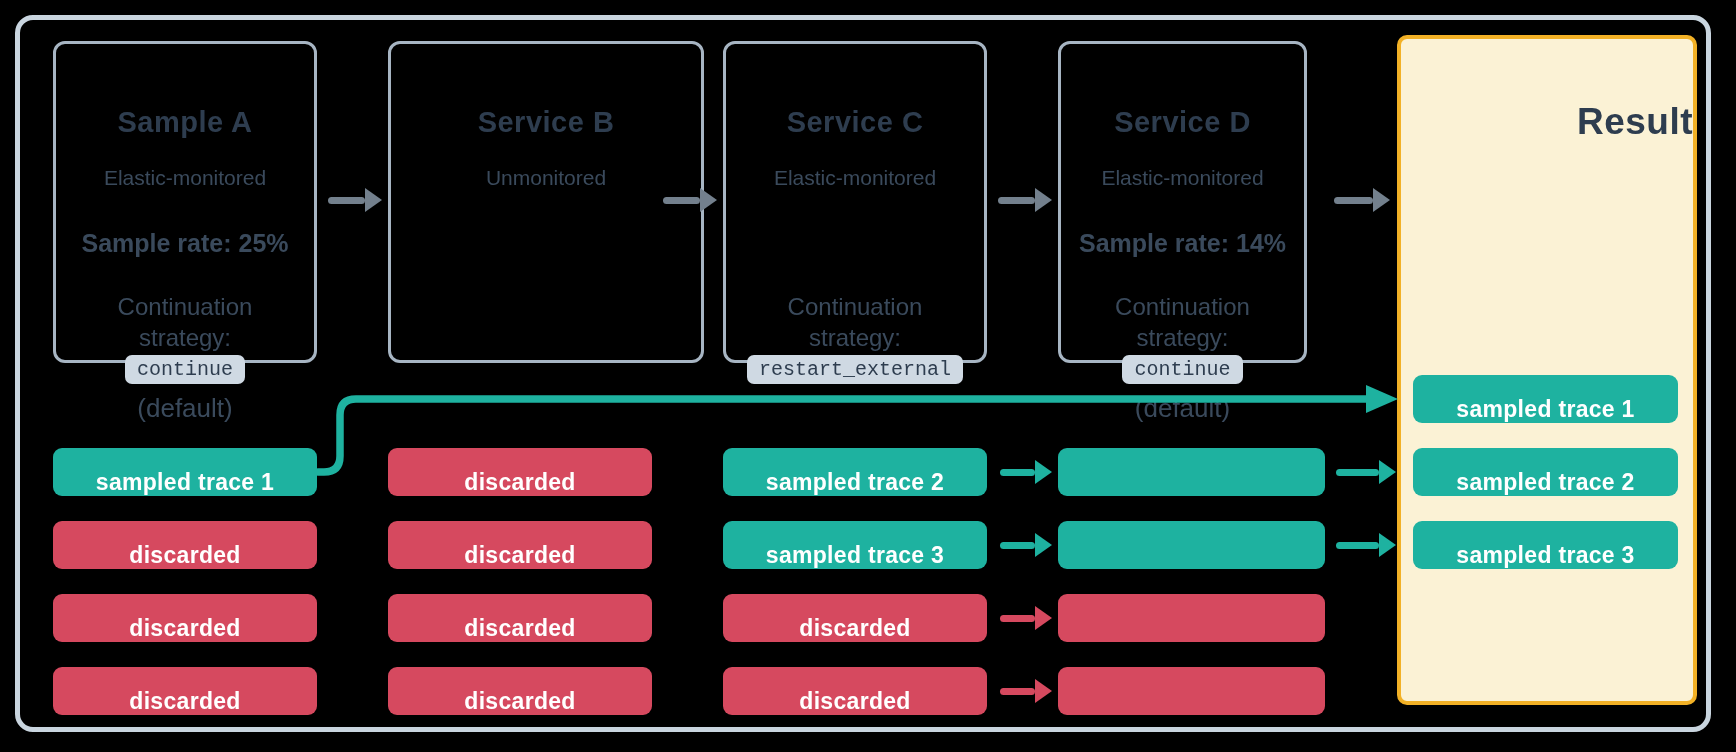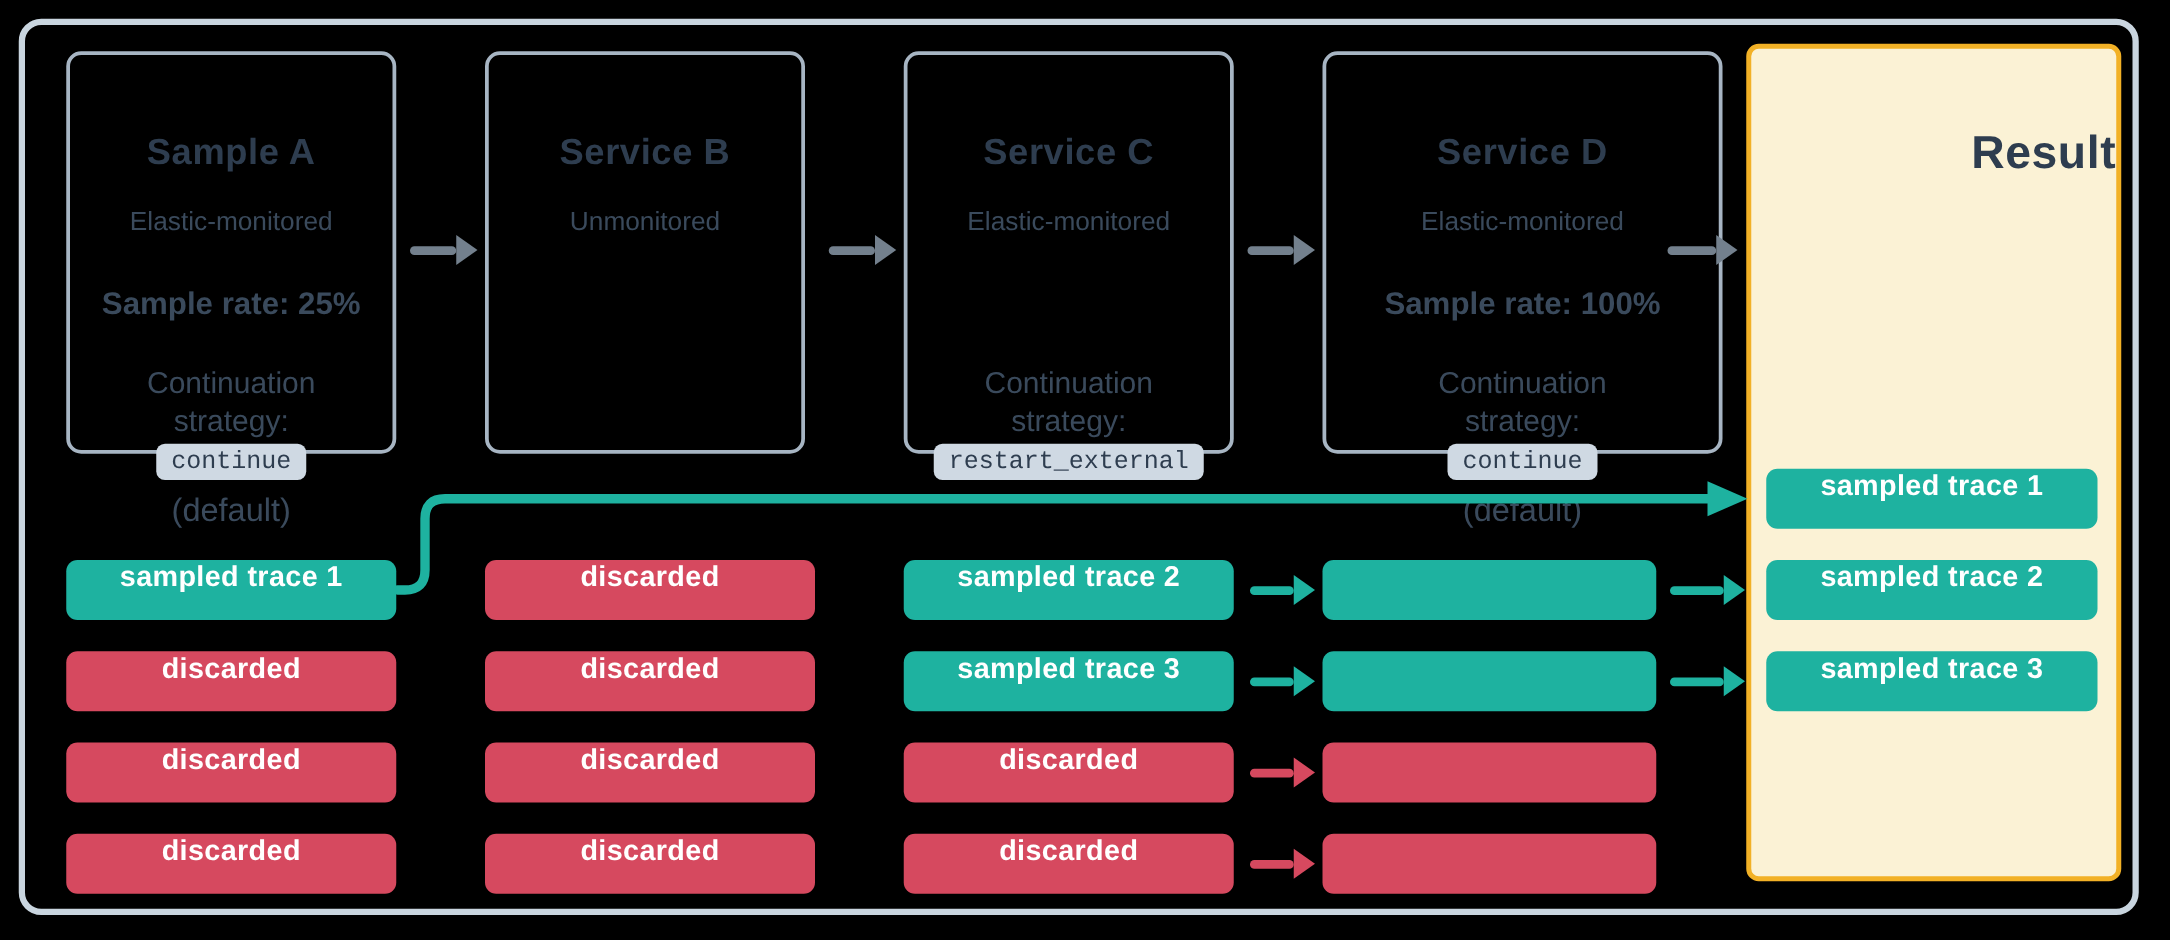--- a/index.html
+++ b/index.html
@@ -21,21 +21,21 @@
                justify-content:center;align-items:center;gap:9px;flex-direction:column;}
   .chip{font-family:"Liberation Mono","DejaVu Sans Mono",monospace;font-size:20px;
         background:var(--chip_bg,#CFD9E3);color:var(--title_text,#2E3D4F);
         padding:3px 12px;border-radius:7px;white-space:nowrap;}
   .chip-suffix{font-size:26px;font-weight:500;color:var(--body_text,#3A4A5C);}
   .result-box{position:absolute;left:1397px;top:35px;width:300px;height:670px;
               background:var(--result_bg,#FBF2D5);border:4px solid var(--result_border,#F2B126);
               border-radius:10px;box-sizing:border-box;}
   .result-title{position:absolute;top:62px;left:0;right:0;text-align:right;
                 font-size:37px;font-weight:bold;color:var(--title_text,#2E3D4F);letter-spacing:.5px;}
-  .trace{position:absolute;height:48px;border-radius:9px;display:flex;align-items:flex-start;
+  .trace{position:absolute;height:48px;border-radius:9px;display:flex;align-items:flex-end;
          justify-content:center;color:#fff;font-size:23px;font-weight:600;letter-spacing:.3px;}
   .sampled{background:var(--teal,#1EB2A0);}
   .discarded{background:var(--red,#D6495F);}
   .arrow{position:absolute;display:flex;align-items:center;height:24px;}
   .arrow .shaft{flex:1;height:7px;border-radius:4px;background:currentColor;}
   .arrow .head{width:0;height:0;border-top:12px solid transparent;
                border-bottom:12px solid transparent;border-left:17px solid;}
   .arrow.gray{color:var(--gray_arrow,#73808D);}
   .arrow.teal{color:var(--teal,#1EB2A0);}
   .arrow.red{color:var(--red,#D6495F);}
@@ -54,38 +54,38 @@
     <div class="svc-title">Sample A</div>
     <div class="svc-sub">Elastic-monitored</div>
     <div class="svc-rate">Sample rate: 25%</div>
     <div class="svc-strategy">Continuation strategy:</div>
     <div class="svc-chiprow">
       <span class="chip">continue</span>
       <span class="chip-suffix">(default)</span>
     </div>
   </div>
 
-  <div class="svc" style="left:388px;width:256px;padding-left:31px;">
+  <div class="svc" style="left:388px;width:316px;padding-left:31px;">
     <div class="svc-title">Service B</div>
     <div class="svc-sub">Unmonitored</div>
   </div>
 
   <div class="svc" style="left:723px;width:264px;">
     <div class="svc-title">Service C</div>
     <div class="svc-sub">Elastic-monitored</div>
     <div class="svc-strategy">Continuation strategy:</div>
     <div class="svc-chiprow">
       <span class="chip">restart_external</span>
     </div>
   </div>
 
-  <div class="svc" style="left:1058px;width:320px;">
+  <div class="svc" style="left:1058px;width:249px;">
     <div class="svc-title">Service D</div>
     <div class="svc-sub">Elastic-monitored</div>
-    <div class="svc-rate">Sample rate: 100%</div>
+    <div class="svc-rate">Sample rate: 14%</div>
     <div class="svc-strategy">Continuation strategy:</div>
     <div class="svc-chiprow">
       <span class="chip">continue</span>
       <span class="chip-suffix">(default)</span>
     </div>
   </div>
 
   <div class="result-box">
     <div class="result-title">Result</div>
   </div>

